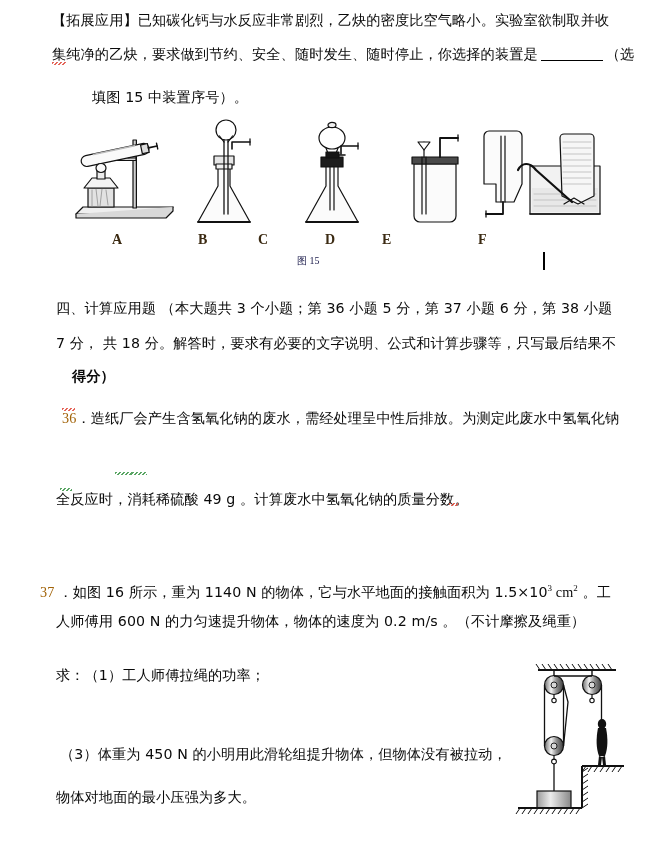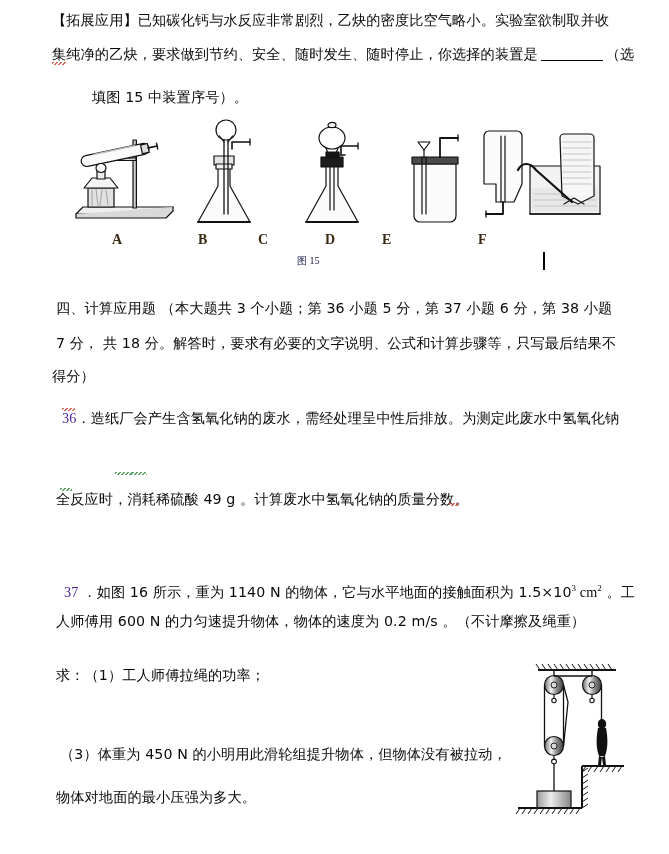--- a/index.html
+++ b/index.html
@@ -88,21 +88,21 @@
     height: 3px;
     background-image: repeating-linear-gradient(135deg,#e04a3c 0 1.5px, transparent 1.5px 3px);
     opacity: 0.85;
   }
   .squiggle-green {
     position: absolute;
     height: 3px;
     background-image: repeating-linear-gradient(135deg,#2f8f3c 0 1.5px, transparent 1.5px 3px);
     opacity: 0.8;
   }
-  .ink-blue { color:#4c1d95; }
+  .ink-blue { color:#a16207; }
 </style>
 </head>
 <body>
 
 <div class="page">
 
   <div class="line" style="left:52px; top:11px;">
     <span>【拓展应用】</span><span>已知碳化钙与水反应非常剧烈，乙炔的密度比空气略小。实验室欲制取并收</span>
   </div>
 
@@ -230,34 +230,34 @@
   <div class="app-letter" style="left:325px; top:232px;">D</div>
   <div class="app-letter" style="left:382px; top:232px;">E</div>
   <div class="app-letter" style="left:478px; top:232px;">F</div>
 
   <div class="caption" style="left:297px; top:254px;">图 15</div>
 
   <div class="tick-mark" style="left:543px; top:252px; height:18px;"></div>
 
   <div class="line" style="left:56px; top:299px;">四、计算应用题 （本大题共 3 个小题；第 36 小题 5 分，第 37 小题 6 分，第 38 小题</div>
   <div class="line" style="left:56px; top:334px;">7 分， 共 18 分。解答时，要求有必要的文字说明、公式和计算步骤等，只写最后结果不</div>
-  <div class="line" style="left:52px; top:367px;">得分）</div>
+  <div class="line" style="left:72px; top:367px;font-weight:bold;">得分）</div>
 
   <div class="line" style="left:62px; top:409px;">
     <span class="num ink-blue">36</span><span>．</span><span>造纸厂会产生含氢氧化钠的废水，需经处理呈中性后排放。为测定此废水中氢氧化钠</span>
   </div>
   <div class="squiggle-red" style="left:62px; top:408px; width:13px;"></div>
 
   <div class="squiggle-green" style="left:115px; top:472px; width:32px;"></div>
 
   <div class="line" style="left:56px; top:490px;">全反应时，消耗稀硫酸 49 g 。计算废水中氢氧化钠的质量分数。</div>
   <div class="squiggle-green" style="left:60px; top:488px; width:12px;"></div>
   <div class="squiggle-red" style="left:449px; top:503px; width:9px;"></div>
 
-  <div class="line" style="left:64px; top:579px;">
+  <div class="line" style="left:40px; top:579px;">
     <span class="num ink-blue">37</span><span class="sp"></span><span>．</span><span>如图 16 所示，重为 1140 N 的物体，它与水平地面的接触面积为 1.5×10</span><span class="sup num">3</span><span class="num"> cm</span><span class="sup num">2</span><span> 。工</span>
   </div>
 
   <div class="line" style="left:56px; top:612px;">人师傅用 600 N 的力匀速提升物体，物体的速度为 0.2 m/s 。（不计摩擦及绳重）</div>
 
   <div class="line" style="left:56px; top:666px;">
     <span>求：</span><span>（1）工人师傅拉绳的功率；</span>
   </div>
 
 

